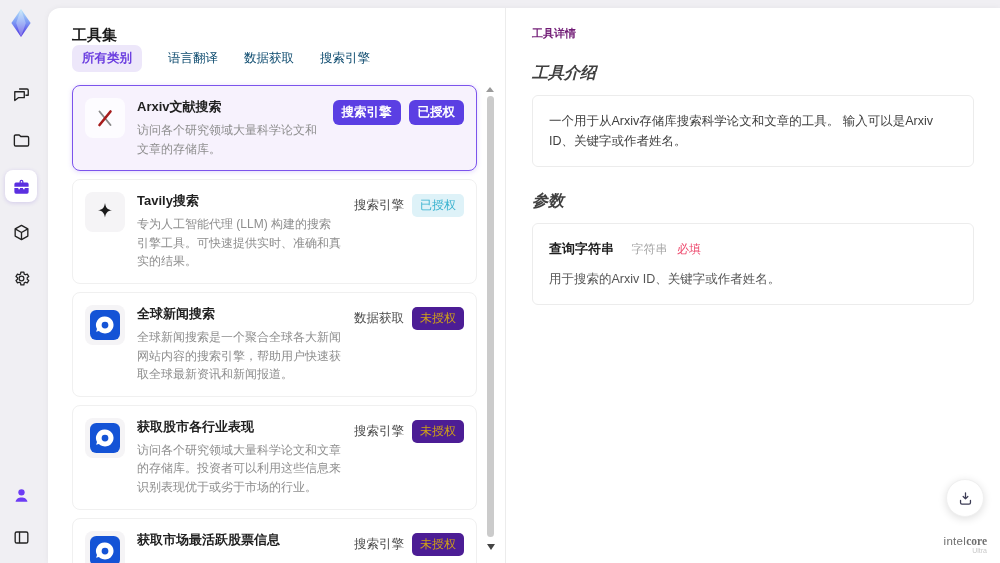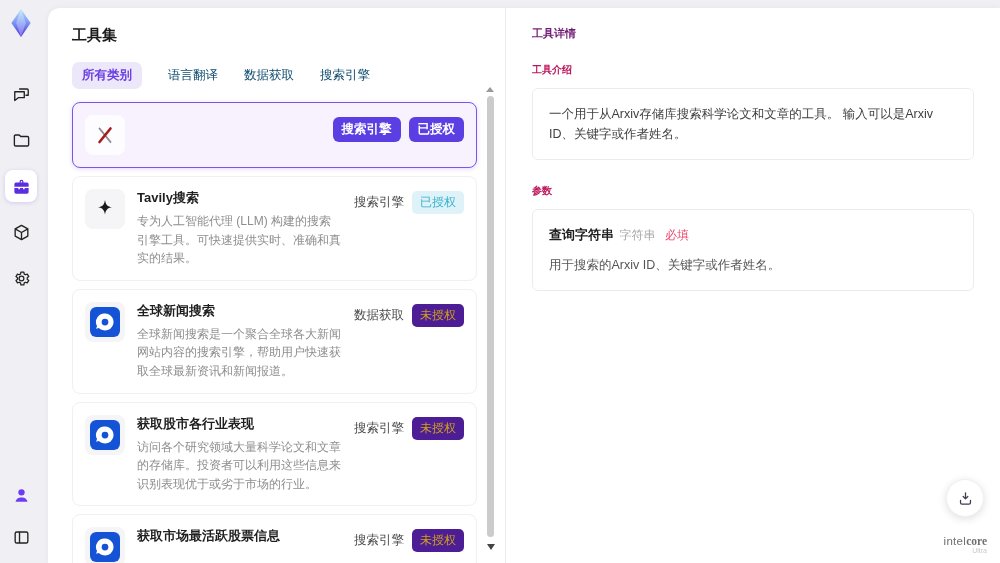--- a/index.html
+++ b/index.html
@@ -30,21 +30,21 @@
     flex:1; margin:8px 0 0 6px; background:#ffffff;
     border-radius:12px 0 0 0; display:flex; overflow:hidden;
     box-shadow:0 0 6px rgba(0,0,0,.05);
   }
 
   
   .list-pane {
     width:458px; flex:none; position:relative;
     padding:18px 28px 0 24px; border-right:1px solid #ececec; overflow:hidden;
   }
-  .pane-title { font-size:15px; font-weight:700; color:#1b1b1b; margin-bottom:17px; }
+  .pane-title { font-size:15px; font-weight:700; color:#1b1b1b; }
   .tabs { display:flex; align-items:center; gap:26px; margin-bottom:13px; }
   .tab {
     border:none; background:transparent; font-size:12.5px; color:#0c4a6e;
     cursor:pointer; font-family:inherit; padding:0;
   }
   .tab.active {
     background:#ede7fa; color:#6c3fe0; font-weight:700;
     padding:5px 10px; border-radius:7px;
   }
   .tool-list { display:flex; flex-direction:column; gap:8px; }
@@ -87,27 +87,27 @@
   }
   .sb-down {
     position:absolute; right:10px; bottom:13px; width:0; height:0;
     border-left:4px solid transparent; border-right:4px solid transparent;
     border-top:6px solid #444;
   }
 
   
   .detail-pane { flex:1; padding:18px 26px; }
   .detail-title { font-size:11px; font-weight:700; color:#701a75; margin-bottom:22px; }
-  .section-h { font-size:10px; font-weight:700; color:#be185d; margin-bottom:11px; }
+  .section-h { font-size:16px; font-weight:700; color:#404040; margin-bottom:11px;font-style:italic; }
   .info-box {
     border:1px solid #ececec; border-radius:6px; padding:15px 16px;
     font-size:12.5px; color:#3f3f3f; line-height:1.6; margin-bottom:24px;
   }
   .param-name { font-size:13px; font-weight:700; color:#1f1f1f; }
-  .param-type { font-size:12px; color:#a3a3a3; margin-left:2px; }
+  .param-type { font-size:12px; color:#a3a3a3; margin-left:14px; }
   .param-required { font-size:12px; color:#ee4a6e; margin-left:6px; }
   .param-desc { margin-top:9px; font-size:12.5px; color:#555; }
 
   
   .fab {
     position:absolute; right:16px; bottom:46px; width:38px; height:38px;
     border-radius:50%; background:#fff; border:1px solid #f0f0f0;
     box-shadow:0 2px 8px rgba(0,0,0,.13); cursor:pointer;
     display:flex; align-items:center; justify-content:center;
   }
@@ -194,20 +194,24 @@
           <button class="tab">搜索引擎</button>
         </nav>
       <div class="tool-list" id="tool-list">
           <div class="tool-card selected">
             <div class="tool-icon">
               <svg viewBox="0 0 24 24" fill="none" stroke-linecap="round">
                 <path d="M6.5 5.5l11 13.5" stroke="#8a8a8a" stroke-width="1.9"></path>
                 <path d="M17.5 5.5l-11 13.5" stroke="#a61c1c" stroke-width="2.6"></path>
               </svg>
             </div>
+            <div class="tool-text">
+              <div class="tool-name">Arxiv文献搜索</div>
+              <div class="tool-desc">访问各个研究领域大量科学论文和文章的存储库。</div>
+            </div>
             <div class="tool-meta">
               <span class="tool-cat">搜索引擎</span>
               <span class="badge auth">已授权</span>
             </div>
           </div>
           <div class="tool-card">
             <div class="tool-icon">
               <svg viewBox="0 0 24 24">
                 <path d="M12 3c.7 4.6 2.4 6.7 7 7.3-4.6.6-6.3 2.7-7 7.3-.7-4.6-2.4-6.7-7-7.3 4.6-.6 6.3-2.7 7-7.3z" fill="#1a1a1a"></path>
               </svg>

